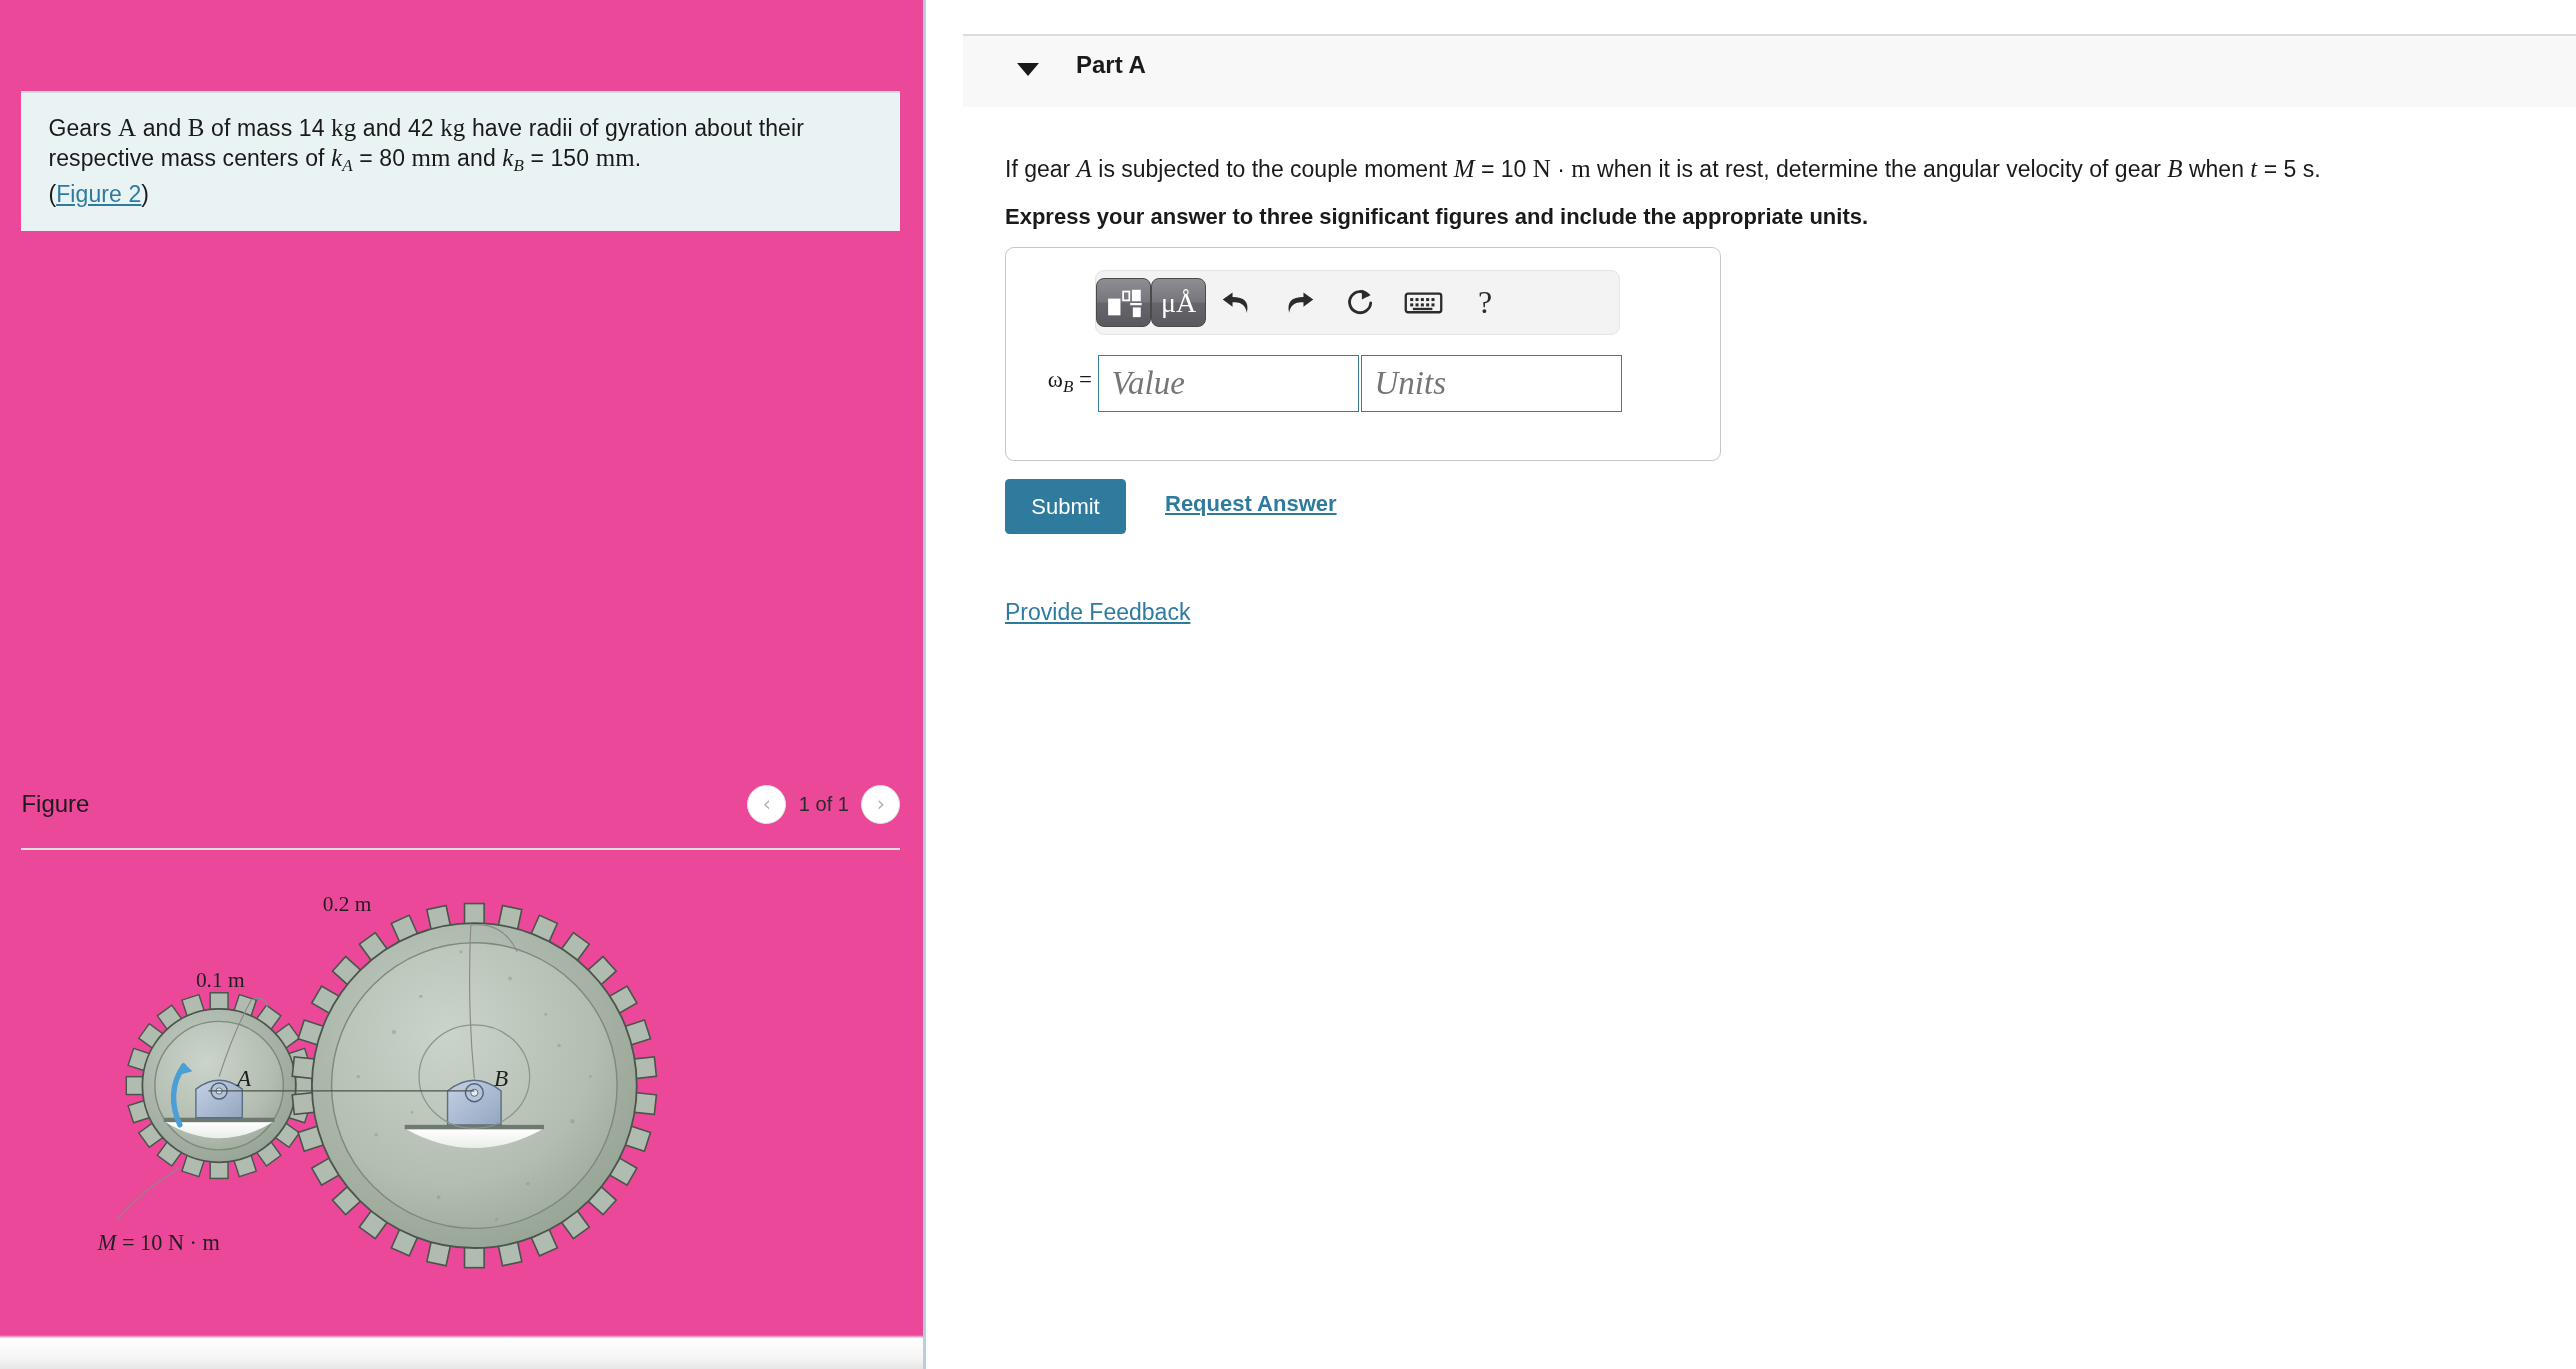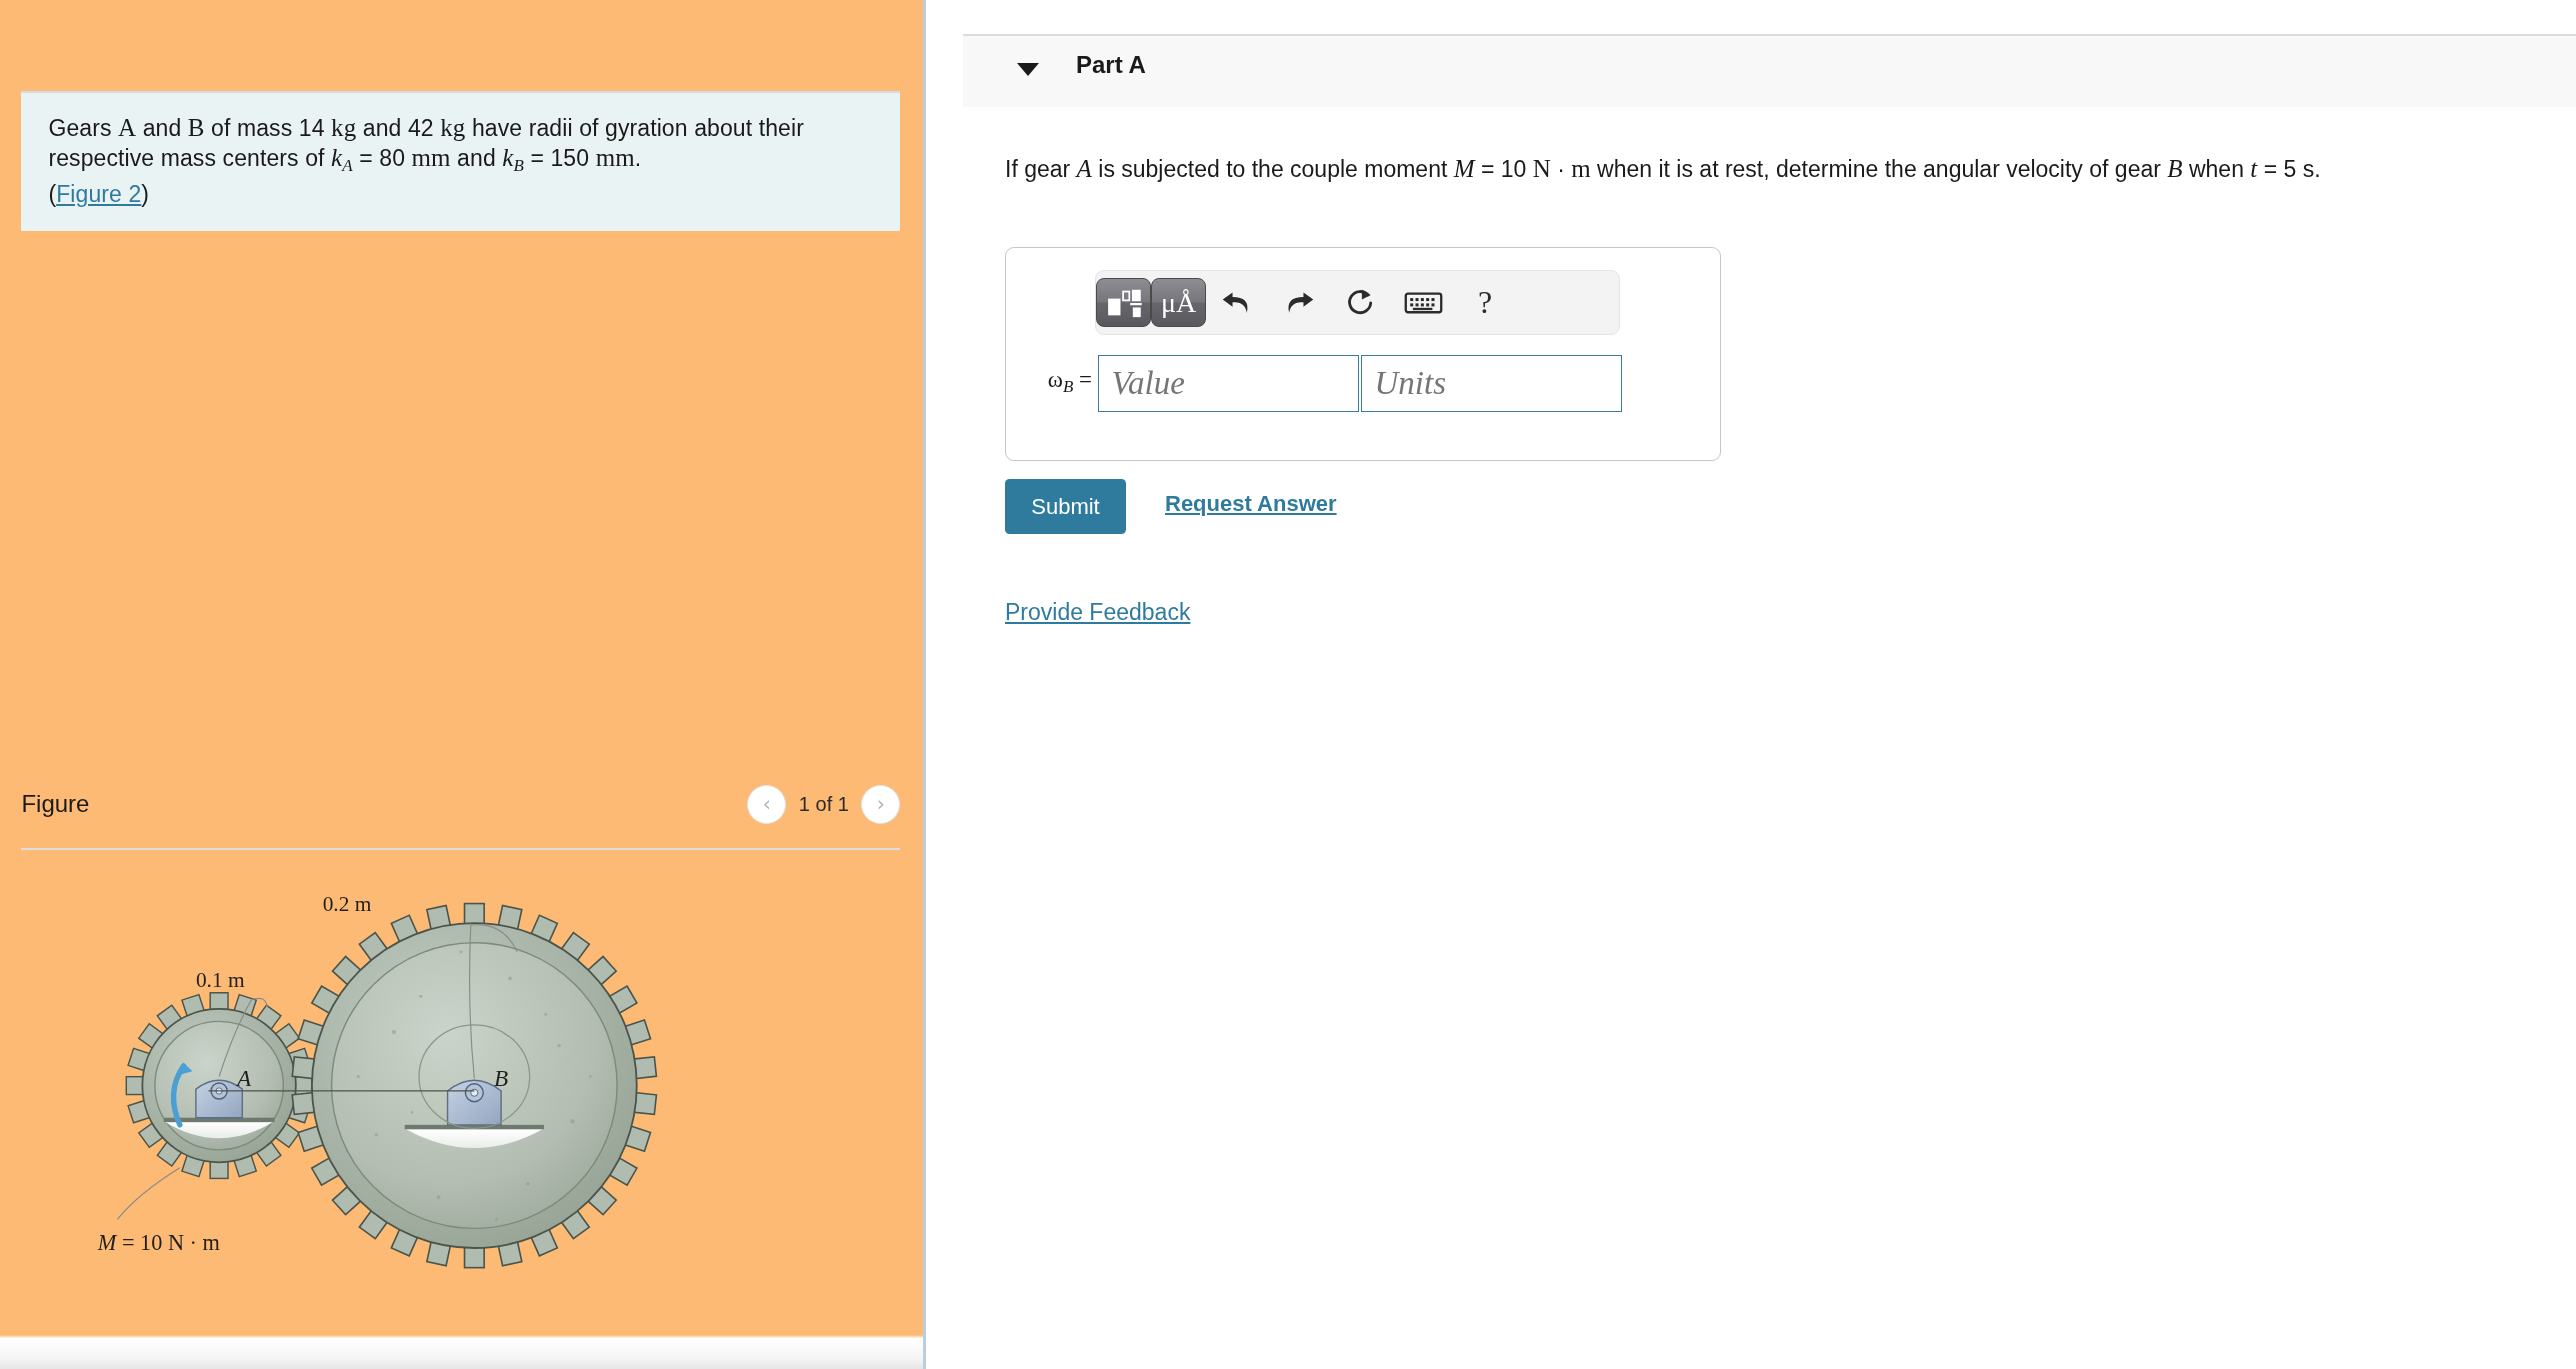--- a/index.html
+++ b/index.html
@@ -9,21 +9,21 @@
     background: #ffffff;
     font-family: "Liberation Sans", sans-serif;
     overflow: hidden;
   }
   #root { position: relative; width: 2576px; height: 1369px; }
 
   
   #left-panel {
     position: absolute; left: 0; top: 0;
     width: 923px; height: 1369px;
-    background: #fdba74;
+    background: #ec4899;
     overflow: hidden;
   }
   #panel-divider {
     position: absolute; left: 923px; top: 0;
     width: 2.7px; height: 1369px;
     background: #b9cfe0;
   }
 
   
   #statement-box {
@@ -383,20 +383,21 @@
 
     <div id="part-a-header">
       <div id="part-a-caret"></div>
       <div id="part-a-title">Part A</div>
     </div>
 
     <div id="question-text">
       <span>If gear </span><span class="mathvar">A</span><span> is subjected to the couple moment </span><span class="mathvar">M</span><span> = 10 </span><span class="mathup">N</span><span> · </span><span class="mathup">m</span><span> when it is at rest, determine the angular velocity of gear </span><span class="mathvar">B</span><span> when </span><span class="mathvar">t</span><span> = 5 s.</span>
     </div>
 
+    <div id="express-note">Express your answer to three significant figures and include the appropriate units.</div>
 
     <div id="answer-box">
 
       <div id="mq-toolbar">
 
         <div class="tb-btn">
           <svg width="36" height="30" viewBox="0 0 40 34">
             <rect x="2" y="12" width="14" height="19" fill="#ffffff"></rect>
             <rect x="19" y="4" width="7" height="10" fill="none" stroke="#ffffff" stroke-width="2"></rect>
             <rect x="29" y="2" width="10" height="13" fill="#ffffff"></rect>

